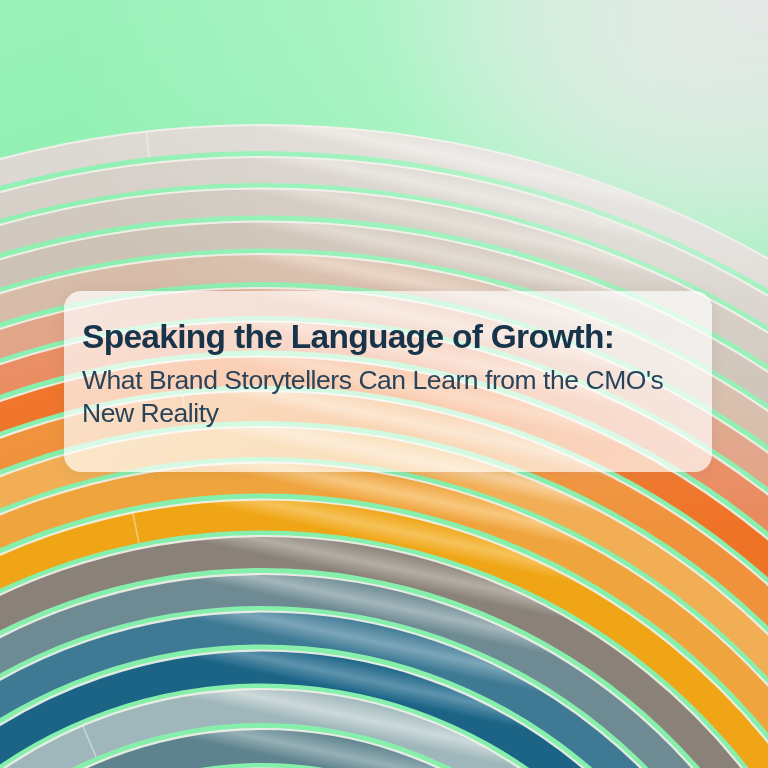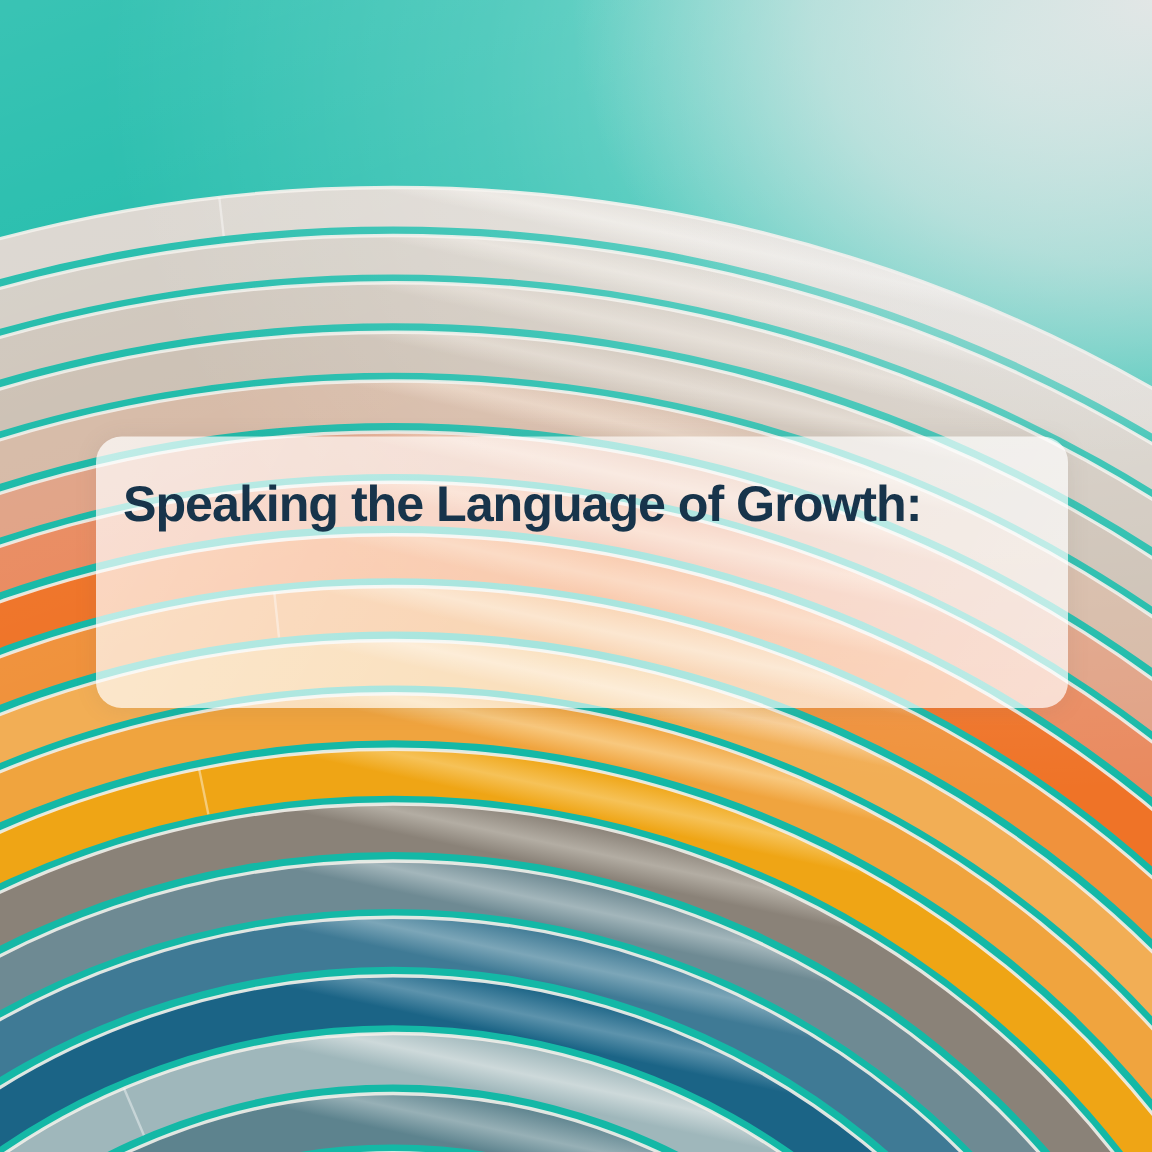--- a/index.html
+++ b/index.html
@@ -5,21 +5,21 @@
   html, body {
     margin: 0;
     padding: 0;
     background: #ffffff;
   }
   #canvas {
     position: relative;
     width: 768px;
     height: 768px;
     overflow: hidden;
-    background: #14b8a6;
+    background: #86efac;
     font-family: "Liberation Sans", sans-serif;
   }
   #rings-svg {
     position: absolute;
     inset: 0;
     width: 768px;
     height: 768px;
     display: block;
   }
   
@@ -255,15 +255,16 @@
         <line x1="95.93927039205872" y1="756.7854372827128" x2="82.65441202342342" y2="725.4882722653299" stroke="rgba(255,255,255,0.42)" stroke-width="1.6"></line>
       </g>
   </svg>
 
   <div class="light-wash"></div>
   <div class="corner-fade"></div>
 
   <div id="headline-card">
     <div class="card-sheen"></div>
     <h1 id="headline-title">Speaking the Language of Growth:</h1>
+    <p id="headline-sub">What Brand Storytellers Can Learn from the CMO's New Reality</p>
   </div>
 
 </div>
 
 </body></html>

